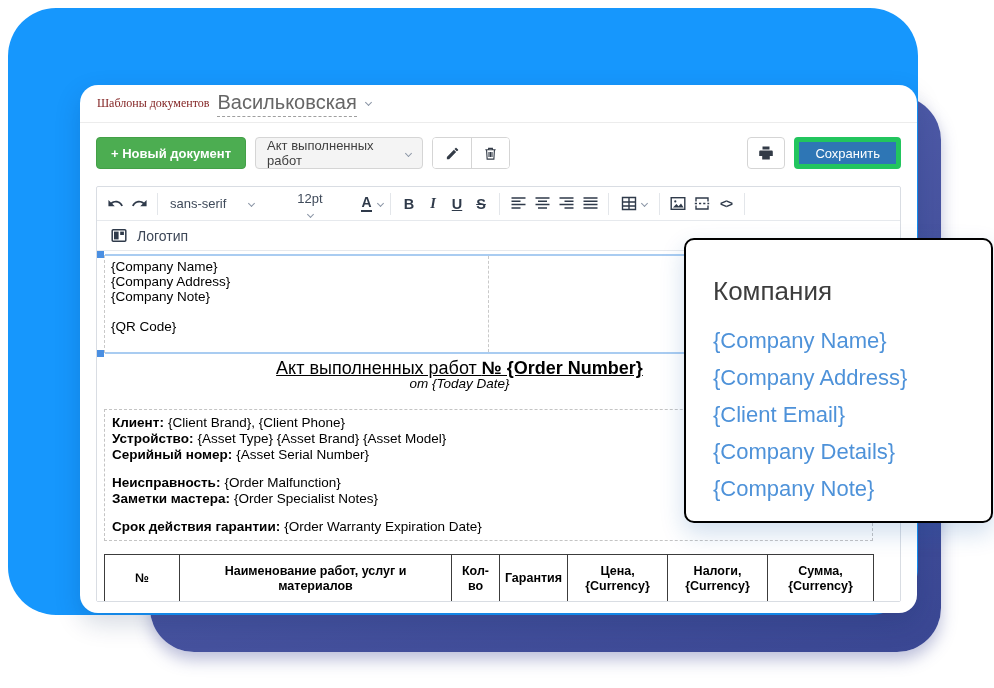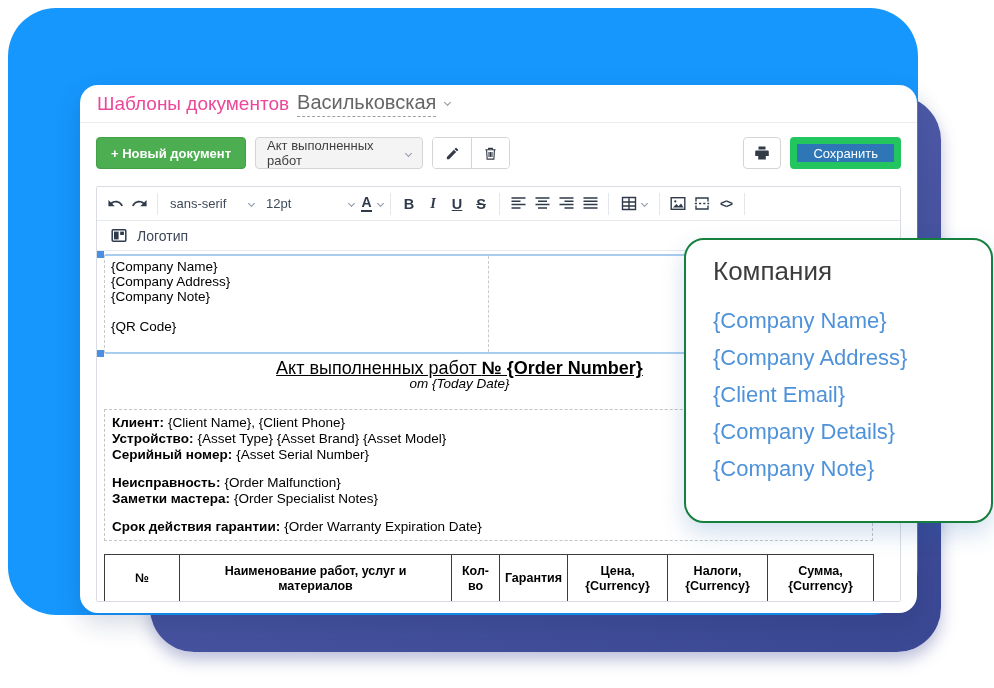--- a/index.html
+++ b/index.html
@@ -12,21 +12,21 @@
     border-radius:44px; background:linear-gradient(155deg,#5d6aba 0%,#47539f 55%,#3a4793 100%);
     box-shadow:0 8px 16px rgba(62,72,150,.35); }
   .shape-blue { position:absolute; left:8px; top:8px; width:910px; height:607px;
     border-radius:48px; background:#1697fd; }
 
   
   .card { position:absolute; left:80px; top:85px; width:837px; height:528px; background:#fff;
     border-radius:18px; overflow:hidden; box-shadow:0 10px 26px rgba(10,40,90,.18); }
   .card-header { height:38px; display:flex; align-items:center; padding:0 17px;
     border-bottom:1px solid #ececec; }
-  .page-title { font-size:19px; color:#ec4899; }
+  .page-title { font-size:12px; color:#7f1d1d;font-family:Liberation Serif, serif; }
   .branch { font-size:20px; color:#666; margin-left:8px; border-bottom:1px dashed #9f9f9f; padding-bottom:2px; cursor:pointer; }
   .chev { display:inline-block; width:7px; height:7px; border-right:1.6px solid #8a95a5;
     border-bottom:1.6px solid #8a95a5; transform:rotate(45deg); }
   .chev.small { width:5px; height:5px; }
   .branch-chev { margin-left:9px; margin-bottom:3px; }
   .card-body { padding:0 16px; }
 
   
   .action-row { margin-top:14px; display:flex; align-items:center; height:32px; }
   .btn-green { height:32px; display:flex; align-items:center; padding:0 14px; background:#4cad51;
@@ -34,32 +34,32 @@
   .select-box { margin-left:9px; height:32px; width:168px; background:#f4f4f4; border:1px solid #d5d5d5;
     border-radius:4px; display:flex; align-items:center; justify-content:space-between; padding:0 11px;
     font-size:13px; color:#3f3f3f; cursor:pointer; }
   .btn-group { margin-left:9px; display:flex; background:#fff; border:1px solid #d5d5d5; border-radius:4px; overflow:hidden; height:32px; }
   .icon-btn { width:38px; height:30px; display:flex; align-items:center; justify-content:center; background:#fff; cursor:pointer; }
   .icon-btn + .icon-btn { border-left:1px solid #d5d5d5; }
   .flex-spacer { flex:1; }
   .btn-print { width:38px; height:32px; display:flex; align-items:center; justify-content:center;
     background:#fff; border:1px solid #d5d5d5; border-radius:4px; cursor:pointer; }
   .btn-save { margin-left:9px; height:32px; display:flex; align-items:center; padding:0 16px;
-    background:#2e76b5; border:7px solid #22c55e; border-radius:4px; color:#fff; font-size:13px; cursor:pointer; }
+    background:#2e76b5; border:5px solid #22c55e; border-radius:4px; color:#fff; font-size:13px; cursor:pointer; }
 
   
   .editor { margin-top:17px; border:1px solid #d9dde3; border-radius:2px; }
   .tb-row { height:34px; display:flex; align-items:center; padding:0 6px; border-bottom:1px solid #e6e9ed; }
   .tb-row2 { height:30px; display:flex; align-items:center; padding:0 6px; border-bottom:1px solid #e6e9ed; }
   .tb-btn { min-width:24px; height:26px; display:flex; align-items:center; justify-content:center;
     color:#2f3a4a; font-size:14px; cursor:pointer; }
   .tb-sep { width:1px; height:22px; background:#e3e6ea; margin:0 6px; }
   .tb-select { display:flex; align-items:center; justify-content:space-between; height:26px;
     padding:0 6px; font-size:13px; color:#3f4a5a; cursor:pointer; }
-  .w-font { width:96px; } .w-size { width:100px; }
+  .w-font { width:96px; } .w-size { width:100px;flex-direction:column; }
   .color-a { font-size:14px; font-weight:bold; color:#2f3a4a; border-bottom:2px solid #2f3a4a; line-height:15px; }
   .fmt { font-size:14.5px; font-weight:bold; width:24px; }
   .fmt.i { font-style:italic; font-family:"Liberation Serif",serif; font-weight:bold; }
   .fmt.u { text-decoration:underline; }
   .fmt.s { text-decoration:line-through; }
   .code-btn { font-size:12px; font-weight:bold; letter-spacing:-1px; }
   .logo-btn { display:flex; align-items:center; gap:10px; padding:0 8px; height:26px;
     font-size:14px; color:#3d4757; cursor:pointer;justify-content:space-between; }
 
   
@@ -79,21 +79,21 @@
   .doc-heading .line2 { font-style:italic; font-size:13.5px; }
   .client-box { margin-top:17px; width:769px; border:1px dashed #c4c4c4; padding:5px 7px; line-height:16px; }
   .doc-label { font-weight:bold; margin-right:4px; }
   .gap { height:12px; }
   .doc-table { margin-top:13px; width:769px; border-collapse:collapse; table-layout:fixed; }
   .doc-table th { border:1px solid #3c3c3c; height:48px; font-size:12.5px; font-weight:bold;
     text-align:center; vertical-align:middle; line-height:15px; padding:2px 3px; }
 
   
   .popup { position:absolute; left:684px; top:238px; width:309px; height:285px; background:#fff;
-    border:2px solid #15803d; border-radius:20px; padding:16px 27px; z-index:10;
+    border:2px solid #000000; border-radius:10px; padding:36px 27px; z-index:10;
     box-shadow:0 10px 24px rgba(20,90,170,.20); }
   .popup-title { font-size:26px; color:#3d3d3d; margin-bottom:15px; }
   .popup-link { display:block; font-size:22px; line-height:37px; color:#4e92d9; text-decoration:none; cursor:pointer; }
 
   svg.ic { display:block; }
 </style>
 </head>
 <body>
 
 <div class="stage">
@@ -267,21 +267,21 @@
             </div>
 
             <div class="doc-heading">
               <div class="line1">
                 <span>Акт выполненных работ </span><span class="bold">№ {Order Number}</span>
               </div>
               <div class="line2">от {Today Date}</div>
             </div>
 
             <div class="client-box">
-              <div><span class="doc-label">Клиент:</span><span>{Client Name}, {Client Phone}</span></div>
+              <div><span class="doc-label">Клиент:</span><span>{Client Brand}, {Client Phone}</span></div>
               <div><span class="doc-label">Устройство:</span><span>{Asset Type} {Asset Brand} {Asset Model}</span></div>
               <div><span class="doc-label">Серийный номер:</span><span>{Asset Serial Number}</span></div>
               <div class="gap"></div>
               <div><span class="doc-label">Неисправность:</span><span>{Order Malfunction}</span></div>
               <div><span class="doc-label">Заметки мастера:</span><span>{Order Specialist Notes}</span></div>
               <div class="gap"></div>
               <div><span class="doc-label">Срок действия гарантии:</span><span>{Order Warranty Expiration Date}</span></div>
             </div>
 
             <table class="doc-table">

